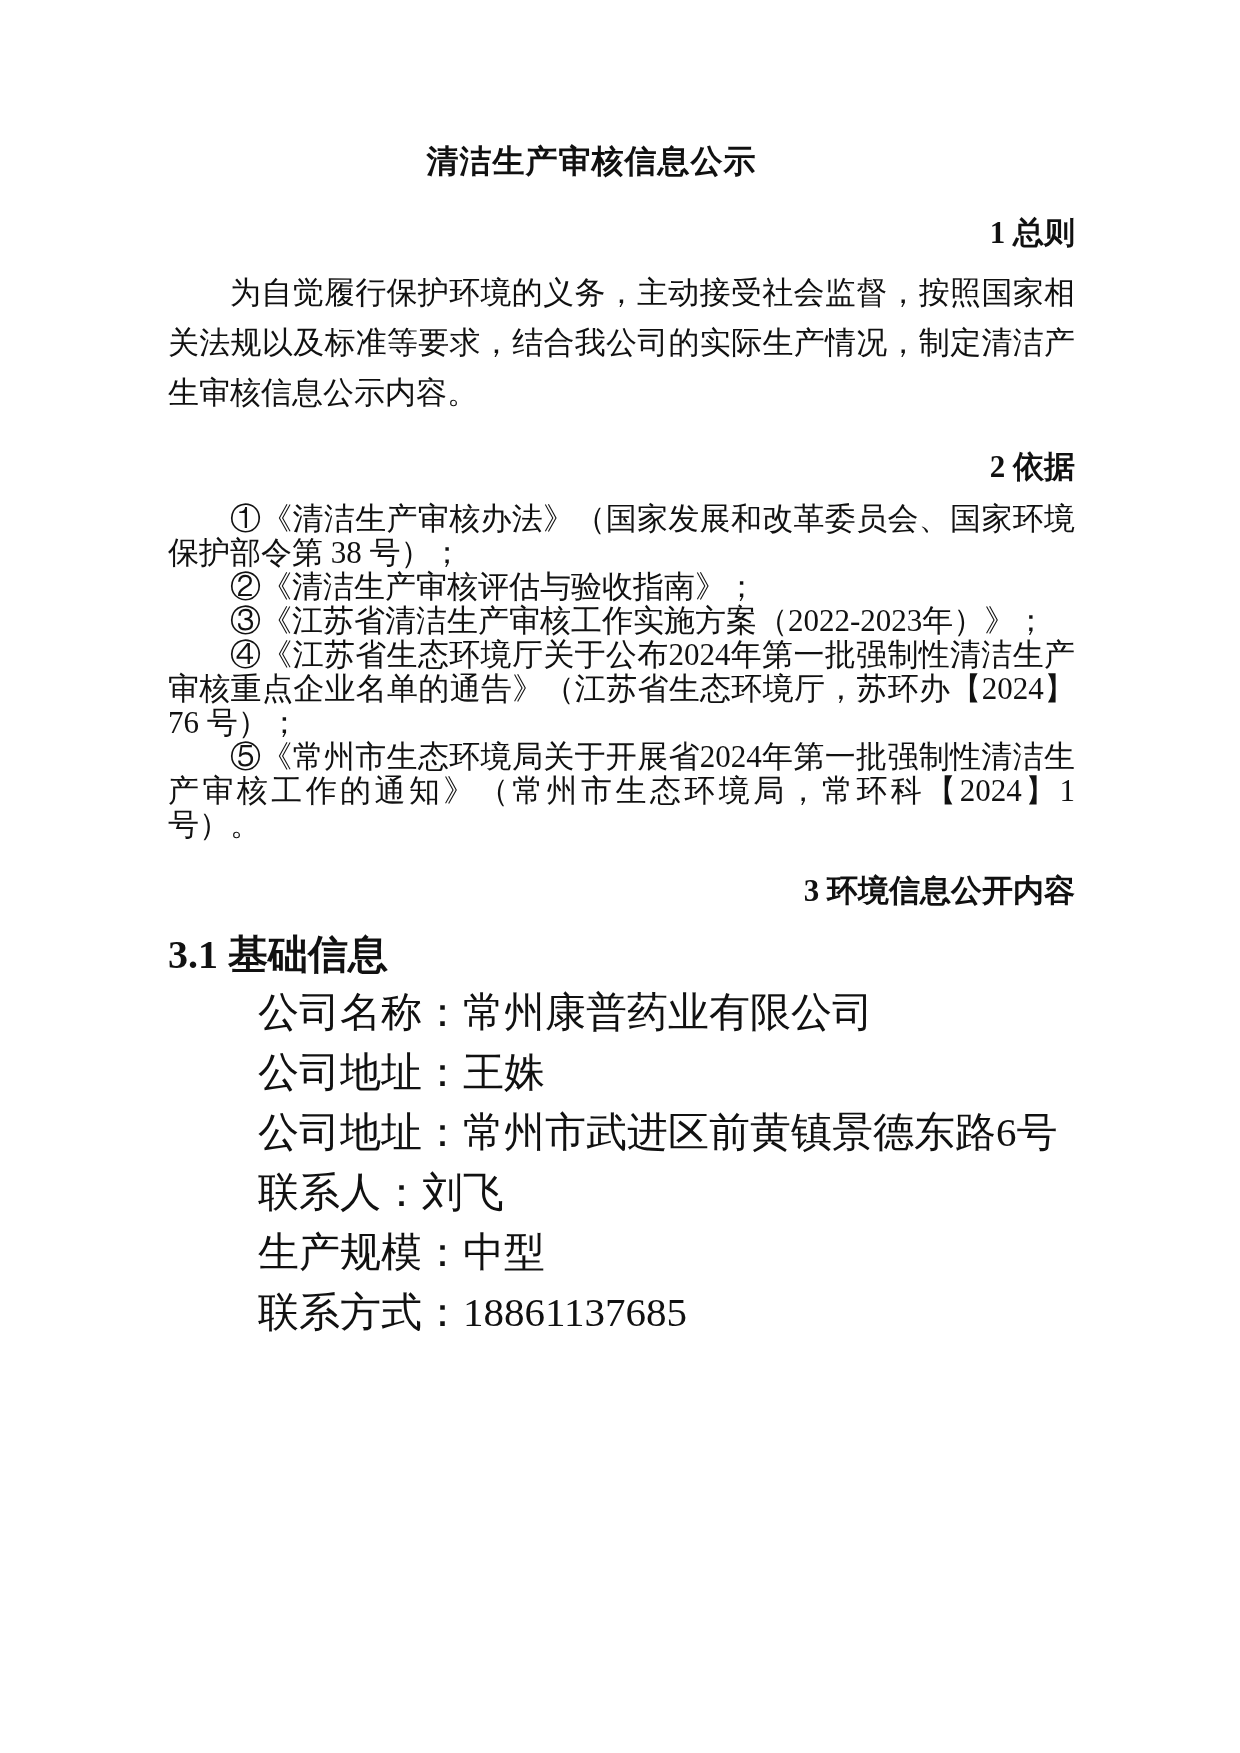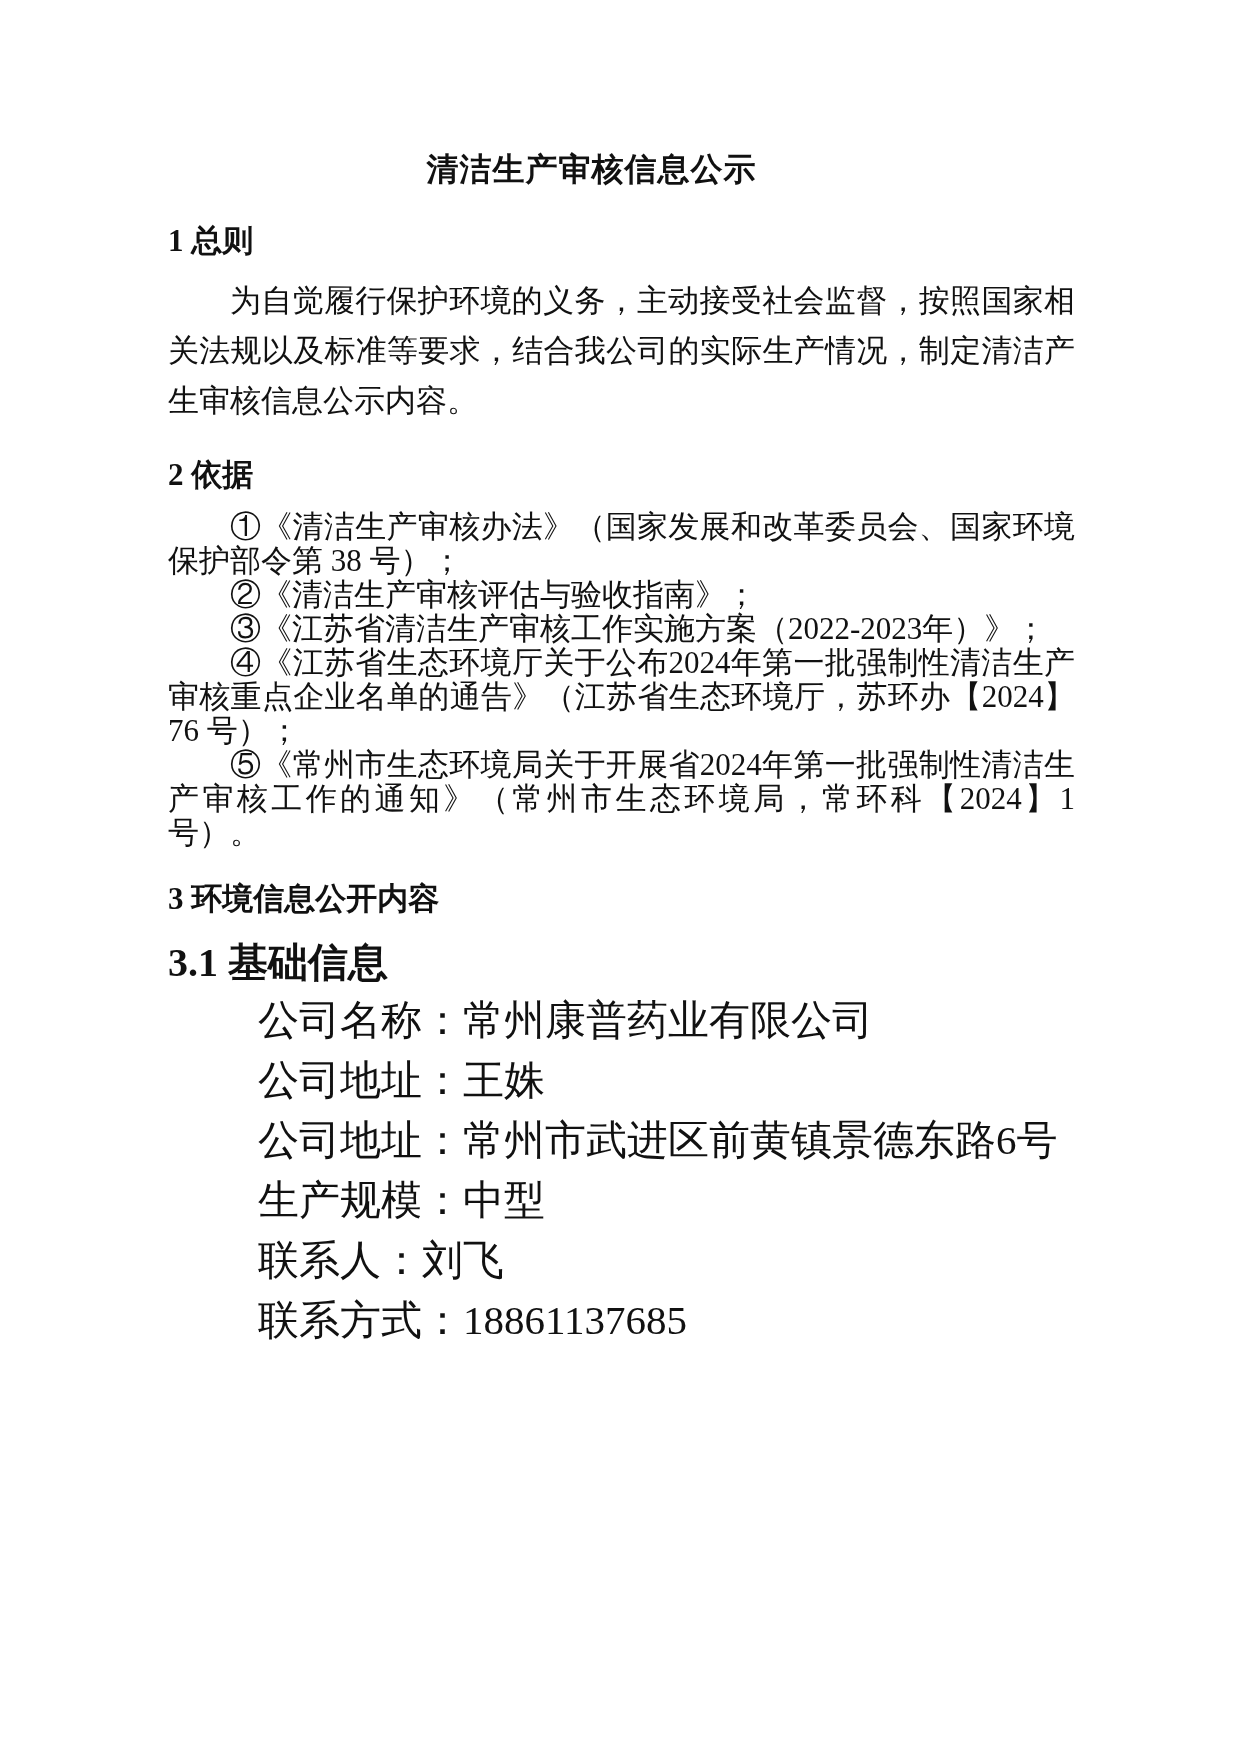--- a/index.html
+++ b/index.html
@@ -13,36 +13,37 @@
     width: 1240px;
     height: 1753px;
     background: #ffffff;
     overflow: hidden;
     font-family: "Liberation Serif", "DejaVu Serif", serif;
     color: #111111;
   }
   .content {
     position: absolute;
     left: 168px;
-    top: 146px;
+    top: 138px;
     width: 907px;
   }
   .doc-title {
     font-size: 32px;
     font-weight: bold;
     text-align: center;
     line-height: 46px;
     margin: 0 60px 26px 0;
     letter-spacing: 1px;
   }
   .section-heading {
     font-size: 31px;
     font-weight: bold;
     line-height: 46px;
     margin: 14px 0 12px 0;
+    text-align: right;
   }
   .sub-heading {
     font-size: 40px;
     font-weight: bold;
     line-height: 46px;
     margin: 18px 0 6px 0;
   }
   .body-para {
     font-size: 31px;
     line-height: 50px;
@@ -88,20 +89,20 @@
     <h2 class="section-heading">3 环境信息公开内容</h2>
 
     <h3 class="sub-heading">3.1 基础信息</h3>
 
     <p class="field-line"><span>公司名称：</span><span>常州康普药业有限公司</span></p>
 
     <p class="field-line"><span>公司地址：</span><span>王姝</span></p>
 
     <p class="field-line"><span>公司地址：</span><span>常州市武进区前黄镇景德东路6号</span></p>
 
+    <p class="field-line"><span>联系人：</span><span>刘飞</span></p>
+
     <p class="field-line"><span>生产规模：</span><span>中型</span></p>
-
-    <p class="field-line"><span>联系人：</span><span>刘飞</span></p>
 
     <p class="field-line"><span>联系方式：</span><span>18861137685</span></p>
 
   </div>
 </div>
 
 </body></html>

